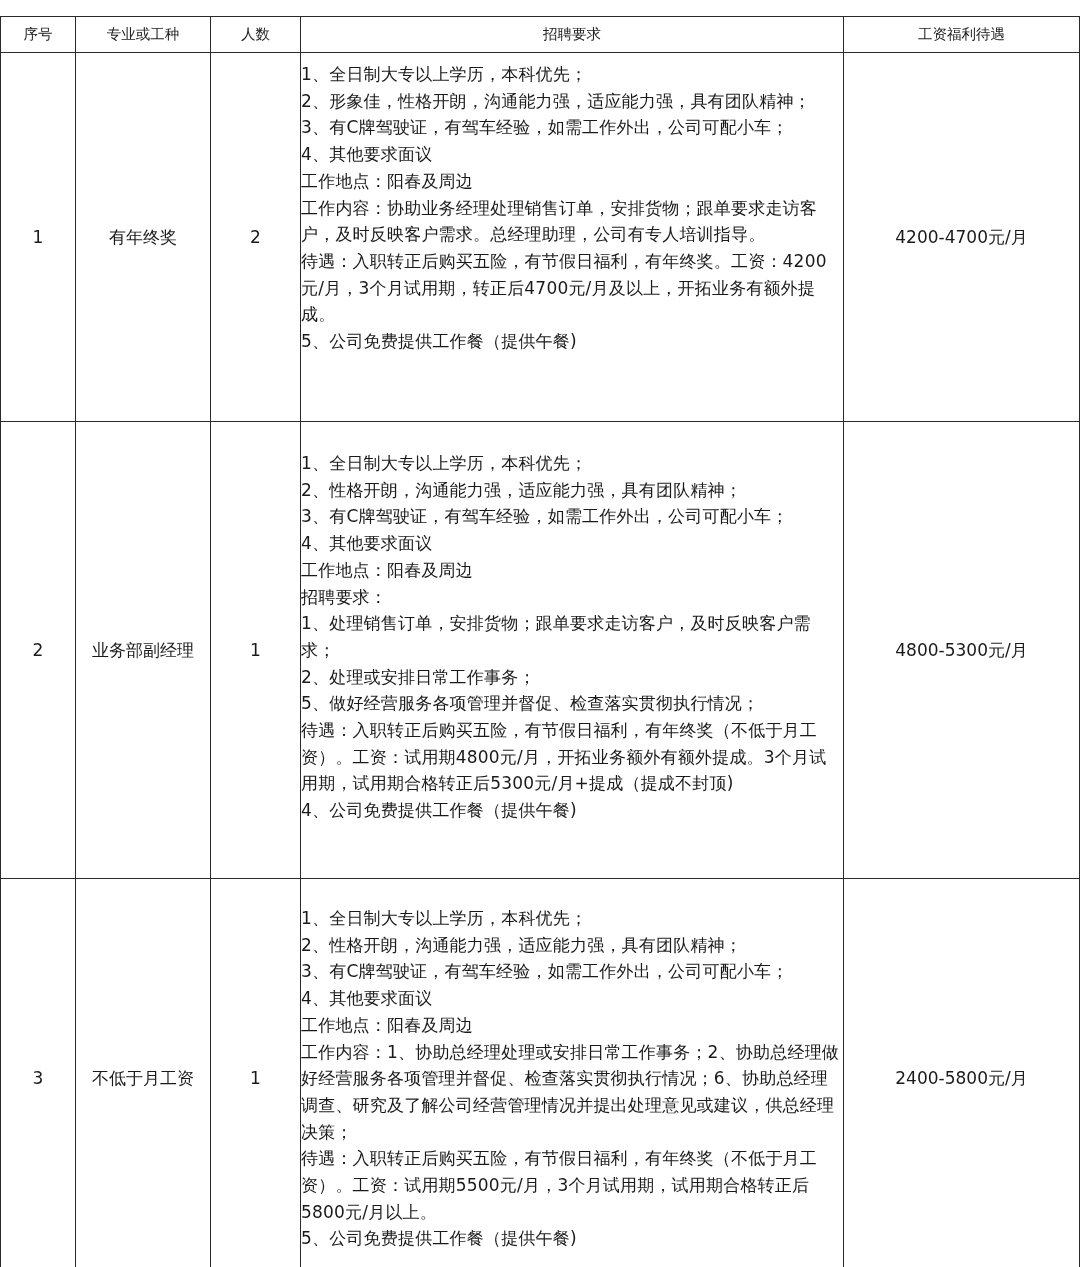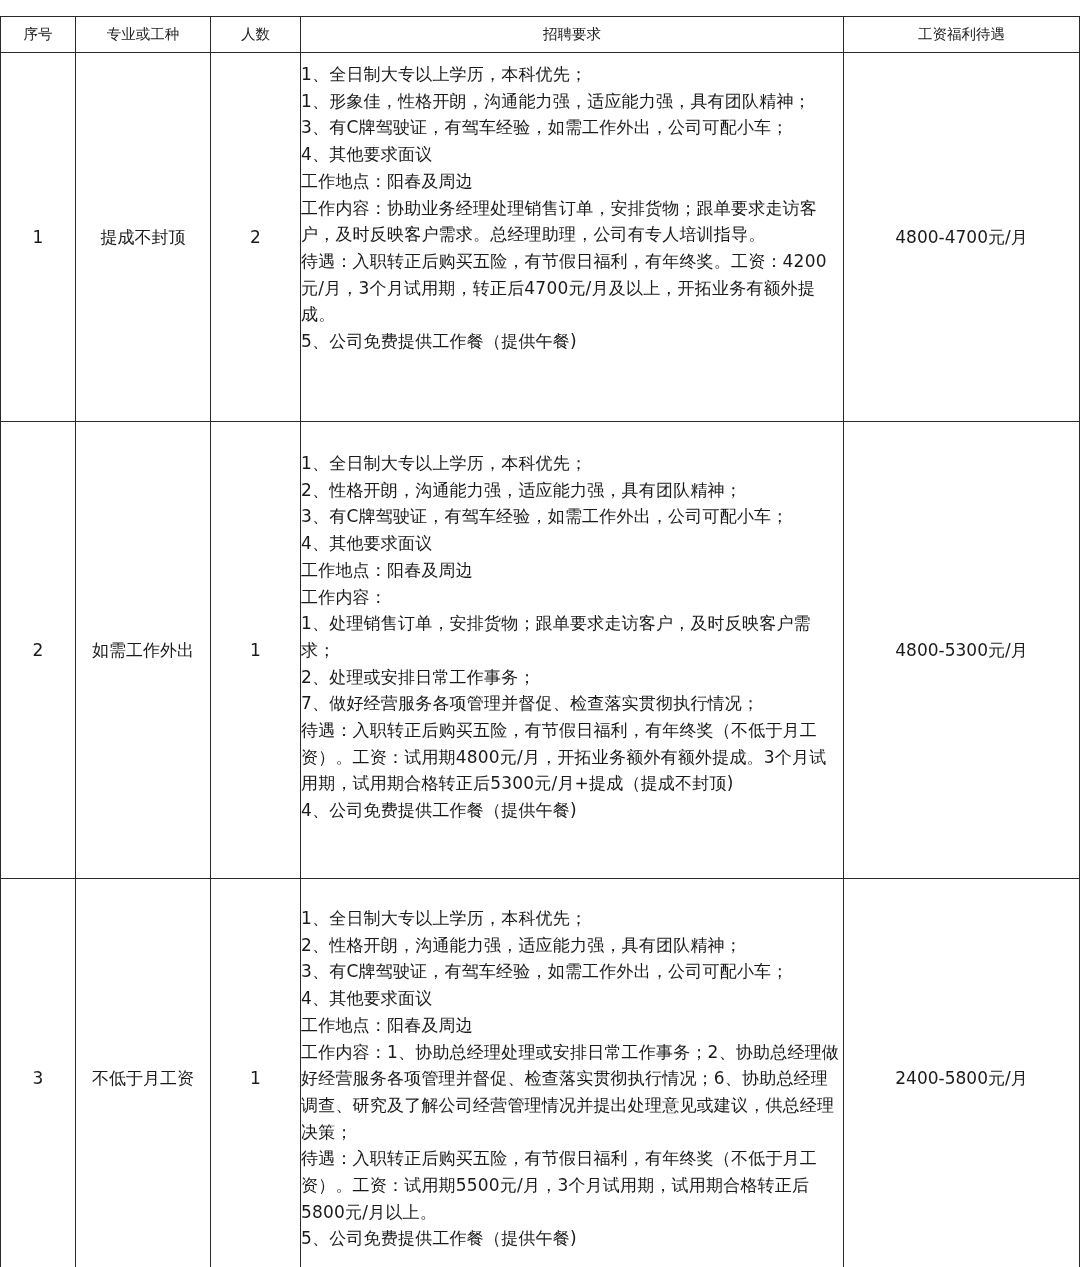--- a/index.html
+++ b/index.html
@@ -60,51 +60,51 @@
       <th>专业或工种</th>
       <th>人数</th>
       <th>招聘要求</th>
       <th>工资福利待遇</th>
     </tr>
   </thead>
   <tbody>
 
     <tr class="r1">
       <td class="center">1</td>
-      <td class="center">提成不封顶</td>
+      <td class="center">有年终奖</td>
       <td class="center">2</td>
       <td class="req">
         <div class="pad1"></div>
         <span class="line">1、全日制大专以上学历，本科优先；</span>
-        <span class="line">1、形象佳，性格开朗，沟通能力强，适应能力强，具有团队精神；</span>
+        <span class="line">2、形象佳，性格开朗，沟通能力强，适应能力强，具有团队精神；</span>
         <span class="line">3、有C牌驾驶证，有驾车经验，如需工作外出，公司可配小车；</span>
         <span class="line">4、其他要求面议</span>
         <span class="line">工作地点：阳春及周边</span>
         <span class="line">工作内容：协助业务经理处理销售订单，安排货物；跟单要求走访客户，及时反映客户需求。总经理助理，公司有专人培训指导。</span>
         <span class="line">待遇：入职转正后购买五险，有节假日福利，有年终奖。工资：4200元/月，3个月试用期，转正后4700元/月及以上，开拓业务有额外提成。</span>
         <span class="line">5、公司免费提供工作餐（提供午餐)</span>
       </td>
-      <td class="center">4800-4700元/月</td>
+      <td class="center">4200-4700元/月</td>
     </tr>
 
     <tr class="r2">
       <td class="center">2</td>
-      <td class="center">如需工作外出</td>
+      <td class="center">业务部副经理</td>
       <td class="center">1</td>
       <td class="req">
         <div class="pad2"></div>
         <span class="line">1、全日制大专以上学历，本科优先；</span>
         <span class="line">2、性格开朗，沟通能力强，适应能力强，具有团队精神；</span>
         <span class="line">3、有C牌驾驶证，有驾车经验，如需工作外出，公司可配小车；</span>
         <span class="line">4、其他要求面议</span>
         <span class="line">工作地点：阳春及周边</span>
-        <span class="line">工作内容：</span>
+        <span class="line">招聘要求：</span>
         <span class="line">1、处理销售订单，安排货物；跟单要求走访客户，及时反映客户需求；</span>
         <span class="line">2、处理或安排日常工作事务；</span>
-        <span class="line">7、做好经营服务各项管理并督促、检查落实贯彻执行情况；</span>
+        <span class="line">5、做好经营服务各项管理并督促、检查落实贯彻执行情况；</span>
         <span class="line">待遇：入职转正后购买五险，有节假日福利，有年终奖（不低于月工资）。工资：试用期4800元/月，开拓业务额外有额外提成。3个月试用期，试用期合格转正后5300元/月+提成（提成不封顶)</span>
         <span class="line">4、公司免费提供工作餐（提供午餐)</span>
       </td>
       <td class="center">4800-5300元/月</td>
     </tr>
 
     <tr class="r3">
       <td class="center">3</td>
       <td class="center">不低于月工资</td>
       <td class="center">1</td>

